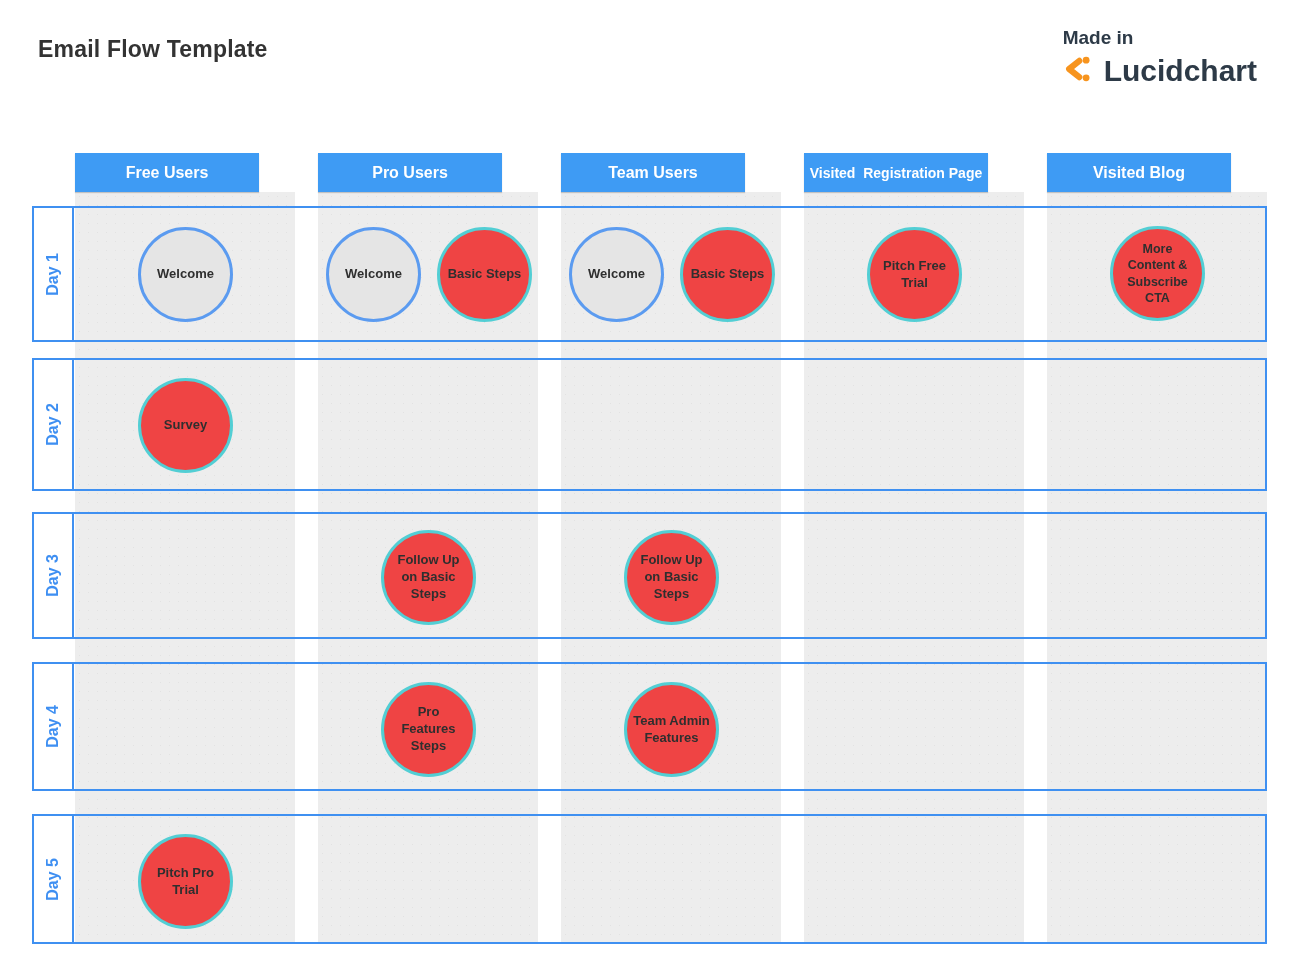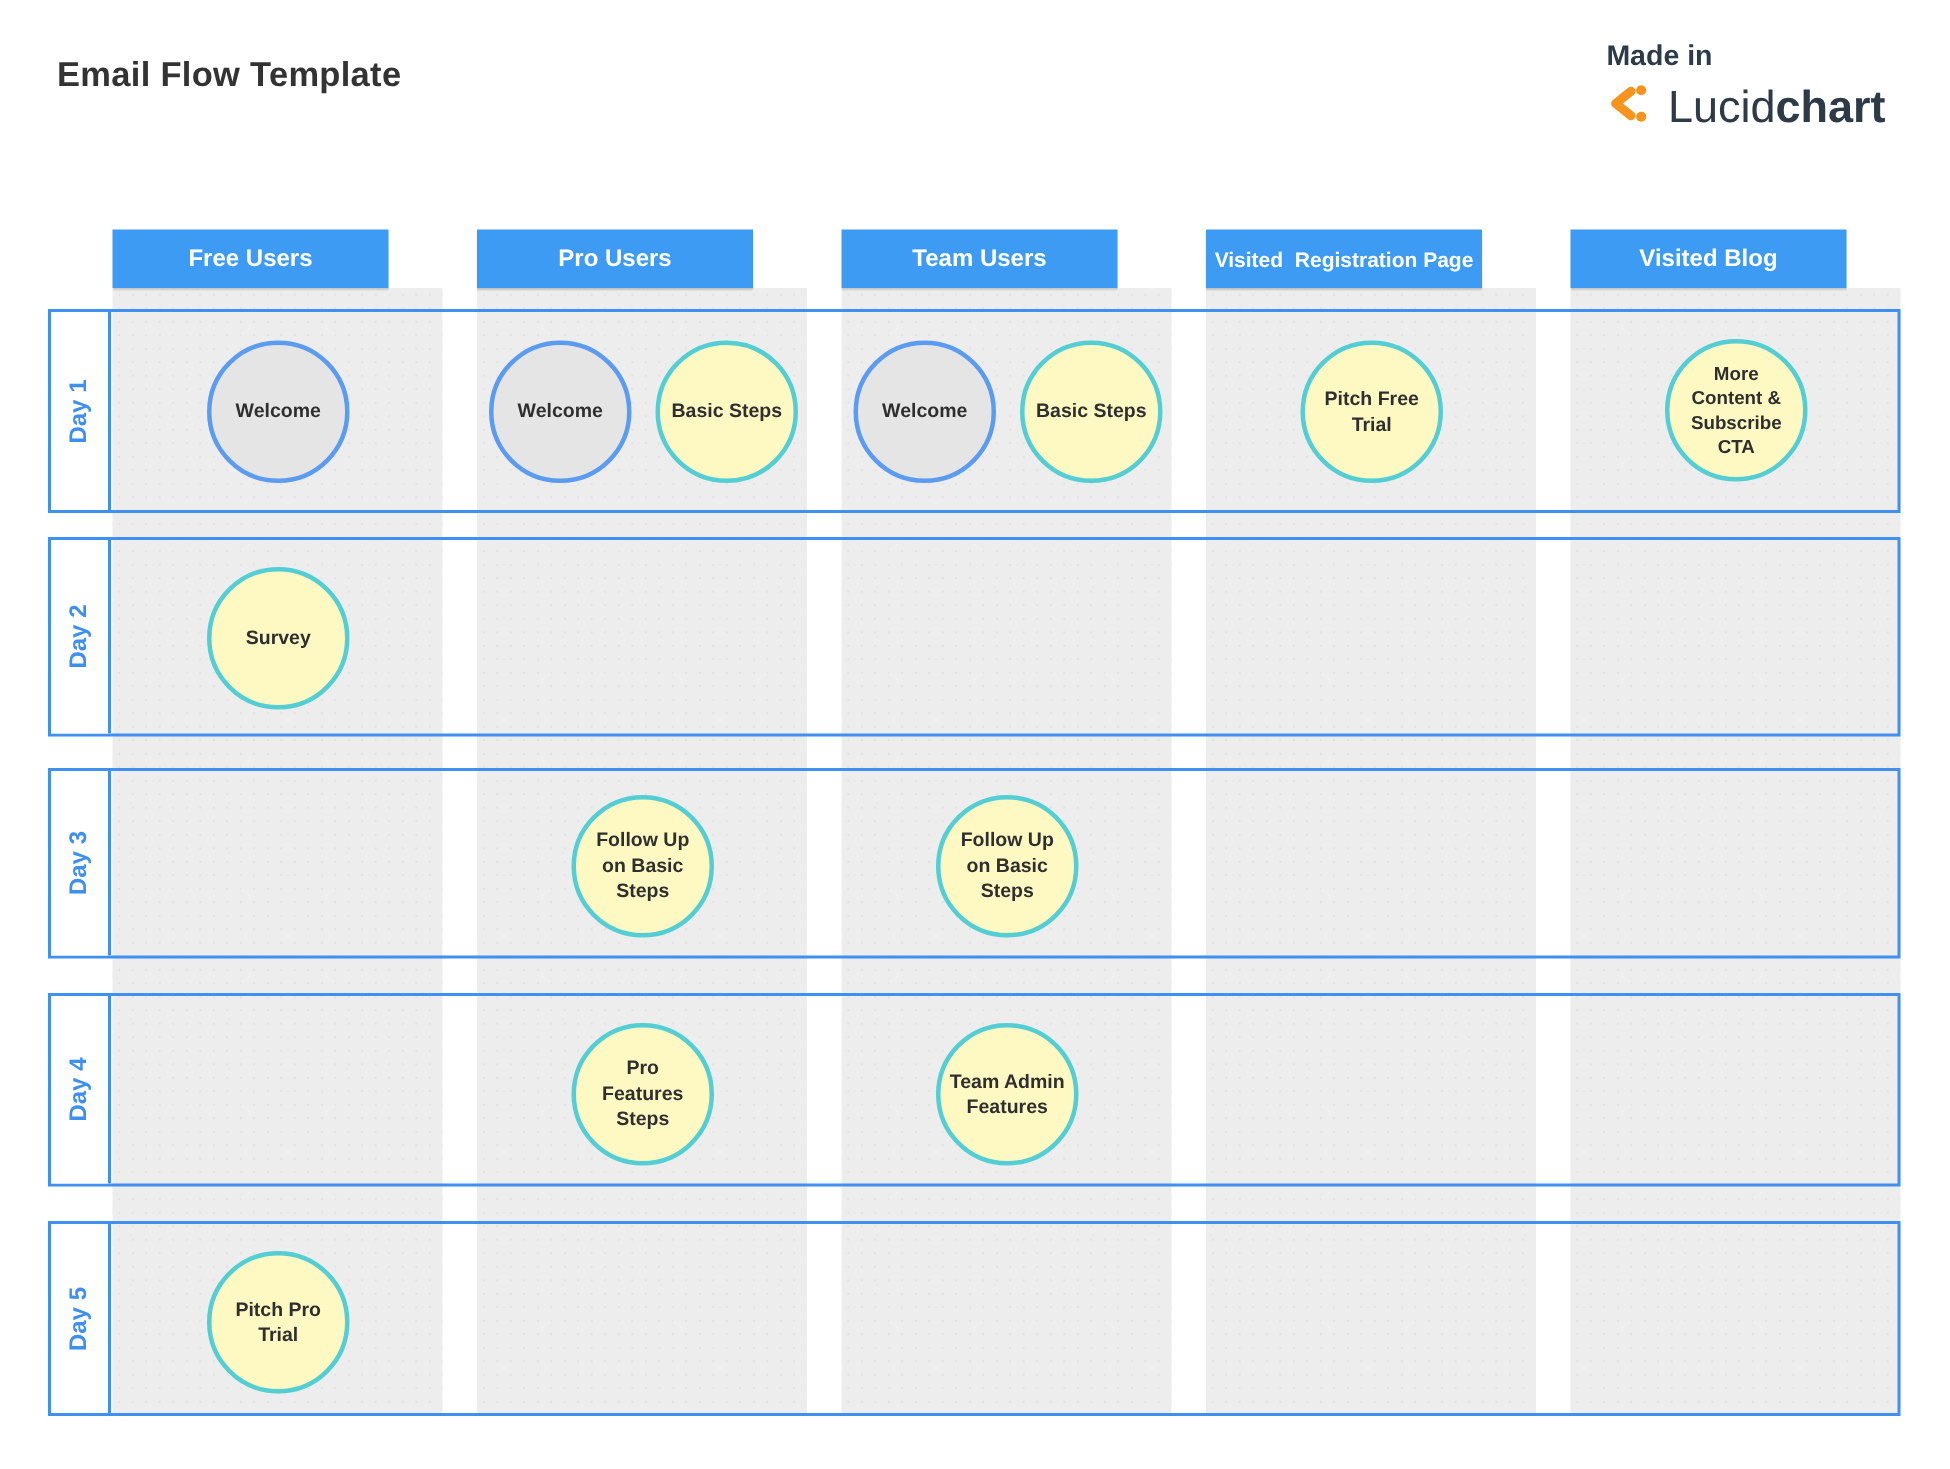--- a/index.html
+++ b/index.html
@@ -36,21 +36,21 @@
     font-weight: bold;
     margin-bottom: 3px;
   }
   .brand-row {
     display: flex;
     align-items: center;
     justify-content: flex-end;
     gap: 7px;
   }
   .brand-text { font-size: 30px; line-height: 1; }
-  .brand-bold { font-weight: normal; }
+  .brand-bold { font-weight: bold; }
   .brand-regular { font-weight: bold; }
 
   
   .lane-band {
     position: absolute;
     top: 192px;
     height: 752px;
     width: 220px;
     background-color: #ededed;
     background-image: radial-gradient(circle, #e2e2e2 0.7px, rgba(0,0,0,0) 0.9px);
@@ -115,21 +115,21 @@
     justify-content: center;
     text-align: center;
     font-size: 13px;
     font-weight: bold;
     color: #2f2f2f;
     line-height: 1.3;
     padding: 5px;
     z-index: 3;
   }
   .node--blue { background: #e5e5e5; border: 3px solid #5b9bf0; }
-  .node--teal { background: #fef9c3; border: 3px solid #52ced4; }
+  .node--teal { background: #ef4444; border: 3px solid #52ced4; }
 </style>
 </head>
 <body>
 
 <div class="page">
 
   <div class="page-title">Email Flow Template</div>
 
   <div class="logo-block">
     <div class="made-in">Made in</div>

